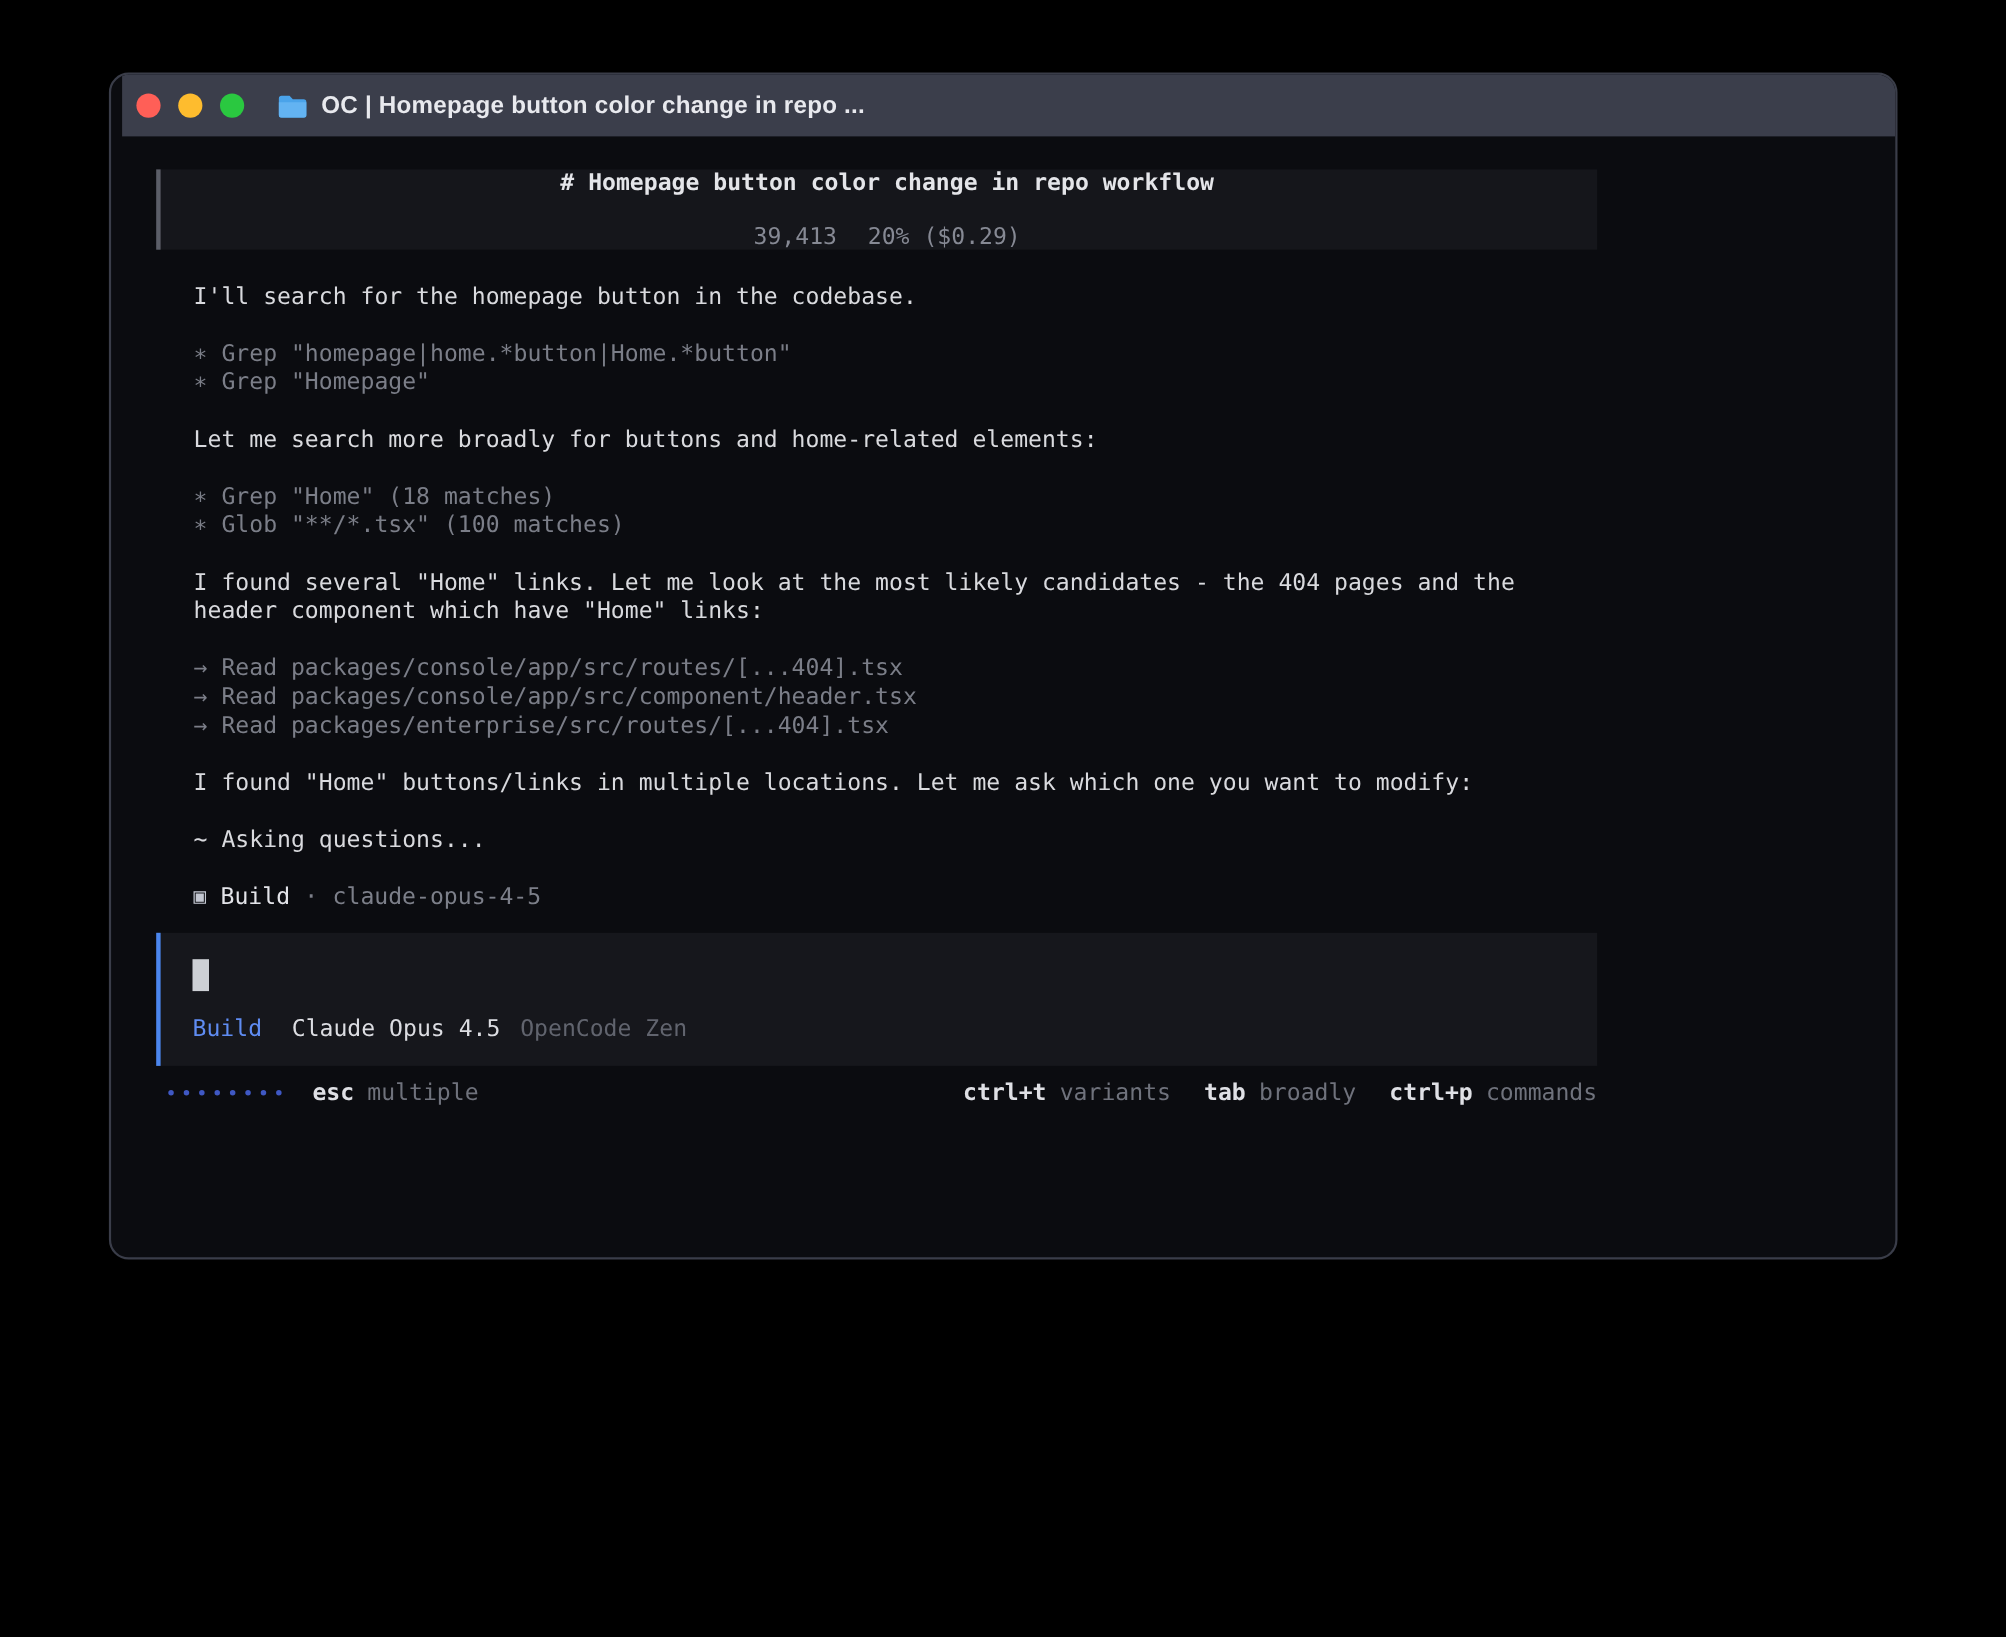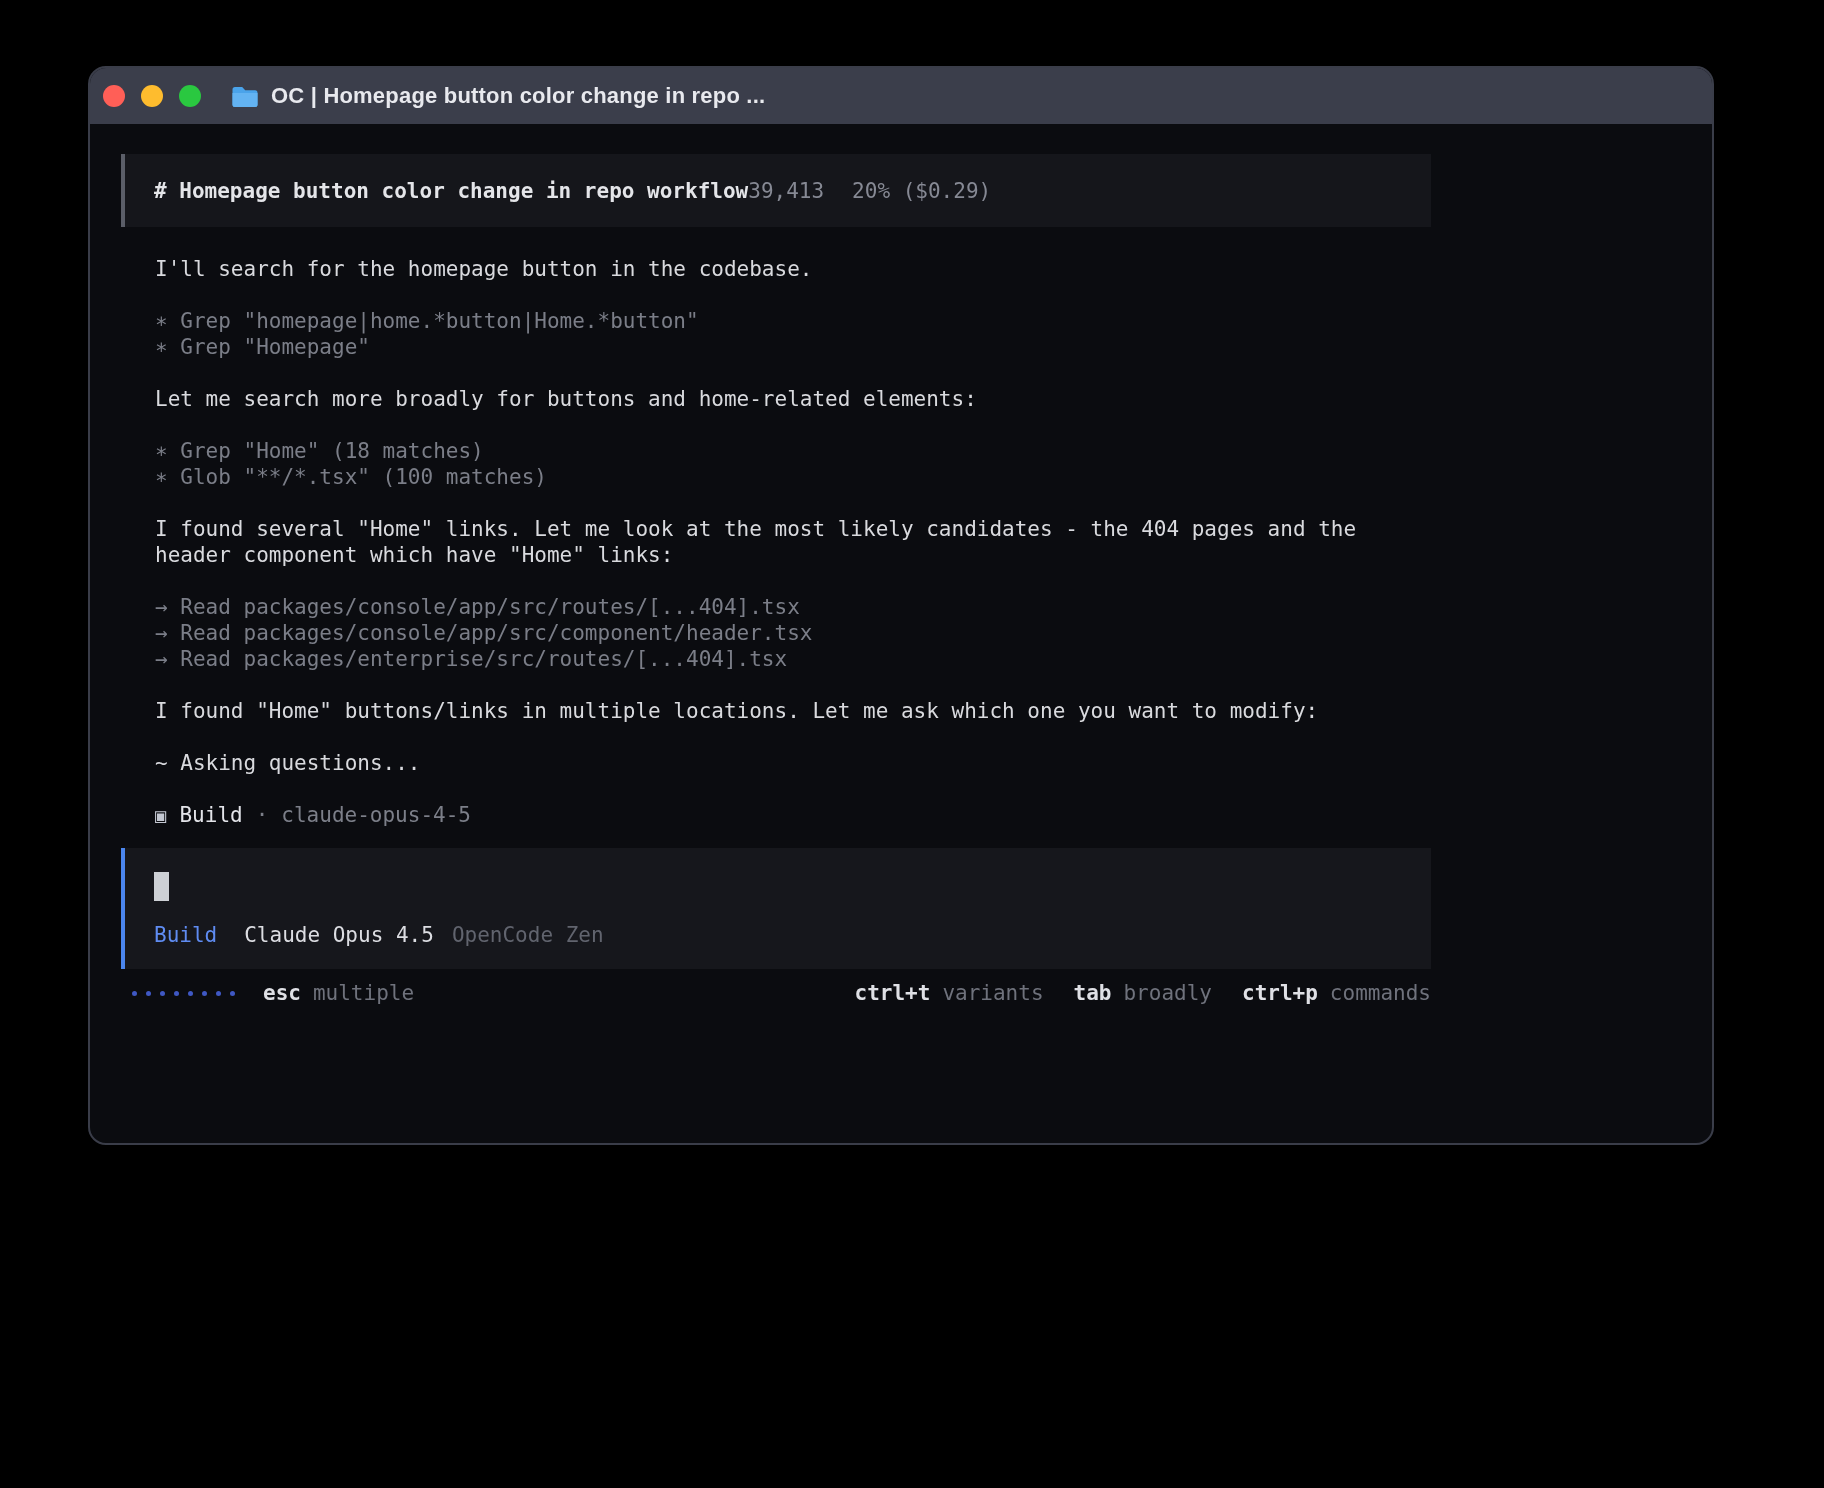--- a/index.html
+++ b/index.html
@@ -1,22 +1,23 @@
 <!DOCTYPE html>
 <html><head>
 <meta charset="utf-8">
 <style>
   * { margin:0; padding:0; box-sizing:border-box; }
   html, body { width:1824px; height:1488px; background:#000; overflow:hidden; }
   body { font-family:"DejaVu Sans Mono","Liberation Mono",monospace; }
 
   .window {
-    position:absolute; left:88px; top:66px; width:1626px; height:1079px;
+    position:absolute; left:99px; top:66px; width:1626px; height:1079px;
     background:#0b0c10; border:2px solid #3a3d49; border-radius:18px;
     overflow:hidden;
+    padding-left:10px;
   }
 
   
   .titlebar {
     height:56px; background:#3b3e4b; display:flex; align-items:center;
     padding-left:13px;
   }
   .traffic { display:flex; gap:16px; align-items:center; }
   .light { width:22px; height:22px; border-radius:50%; }
   .light.red    { background:#ff5f57; }
@@ -27,22 +28,23 @@
     margin-left:12px; color:#e8e9ee; font-family:"Liberation Sans",sans-serif;
     font-weight:700; font-size:22px; letter-spacing:.2px; white-space:nowrap;
   }
 
   
   .term-body { padding:30px 0 0 31px; height:1023px; position:relative; }
   .content { width:1310px; font-size:21px; }
 
   .header-block {
     background:#15161b; border-left:4px solid #5b5e68; height:73px;
-    display:flex; align-items:center; justify-content:flex-start;
+    display:flex; align-items:center; justify-content:space-between;
     padding:0 14px 0 29px;
+    flex-direction:column;
   }
   .header-title { color:#e4e5e9; font-weight:700; white-space:pre; }
   .header-stats { color:#868994; display:flex; gap:28px; white-space:pre; }
 
   .user-block {
     margin-top:31px; background:#1e2026; border-left:4px solid #4b86ee;
     height:71px; display:flex; align-items:center; padding-left:29px;
     color:#dfe0e5;
   }
 

